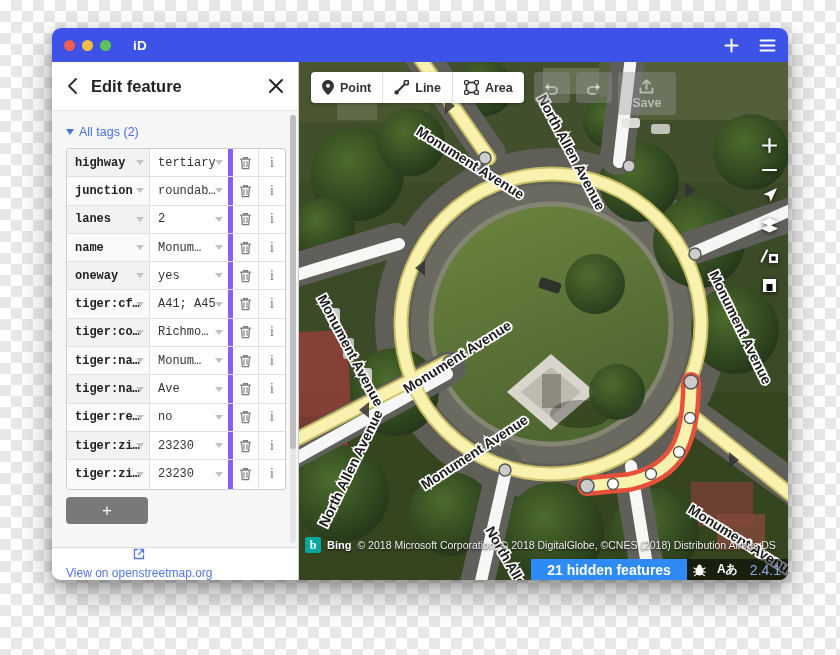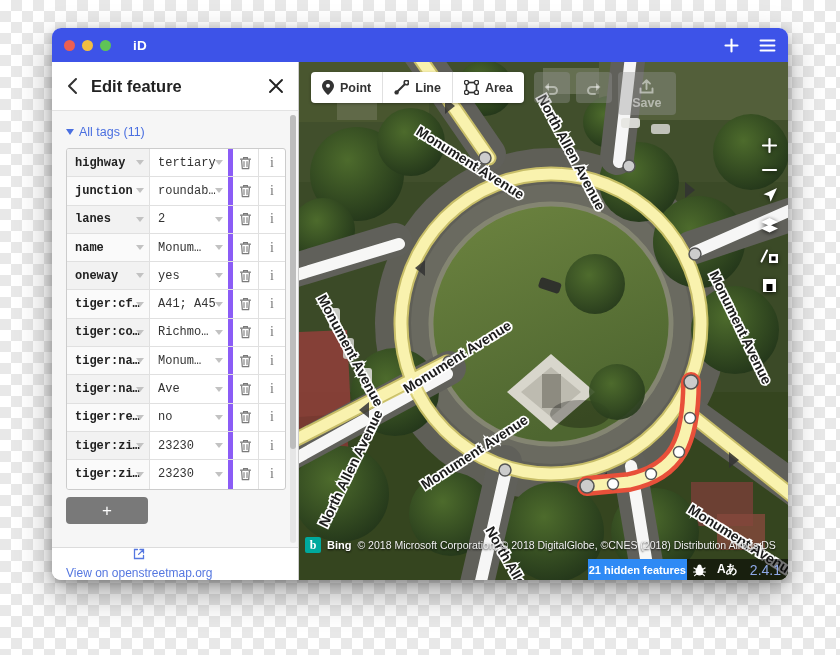--- a/index.html
+++ b/index.html
@@ -192,22 +192,22 @@
   }
   #bing-word { color: #fff; font-size: 11px; font-weight: bold; text-shadow: 0 1px 2px rgba(0,0,0,.9); }
   #attr-text { color: #f0f0f0; font-size: 10.5px; text-shadow: 0 1px 2px rgba(0,0,0,.9); }
 
   #statusbar {
     position: absolute; right: 0; bottom: 0; height: 21px; z-index: 19;
     display: flex; align-items: stretch;
     background: rgba(0,0,0,.55);
   }
   #hidden-features {
-    background: #2e8af5; color: #fff; font-size: 11px; font-weight: bold;
-    display: flex; align-items: center; padding: 0 1px;
+    background: #2e8af5; color: #fff; font-size: 14px; font-weight: bold;
+    display: flex; align-items: center; padding: 0 16px;
   }
   .status-icon { display: flex; align-items: center; padding: 0 5px; color: #fff; }
   #lang-icon { font-size: 12px; font-weight: bold; color: #fff; }
   #version { color: #8ea8e8; font-size: 14px; display: flex; align-items: center; padding: 8px 7px; }
 </style>
 </head>
 <body>
 
 <div id="window">
 
@@ -246,21 +246,21 @@
         <div id="close-icon">
           <svg width="16" height="16" viewBox="0 0 16 16">
               <path d="M2 2l12 12M14 2L2 14" stroke="#222" stroke-width="1.9" stroke-linecap="round"></path>
             </svg>
         </div>
       </div>
 
       <div id="sb-scroll">
         <div id="alltags">
           <span class="caret-down"></span>
-          <span>All tags (11)</span>
+          <span>All tags (2)</span>
         </div>
 
         <div id="tag-table">
             <div class="tag-row">
               <div class="cell-key">
                 <span class="ktext">highway</span>
                 <span class="mini-caret"></span>
               </div>
               <div class="cell-val">
                 <span class="vtext">tertiary</span>

